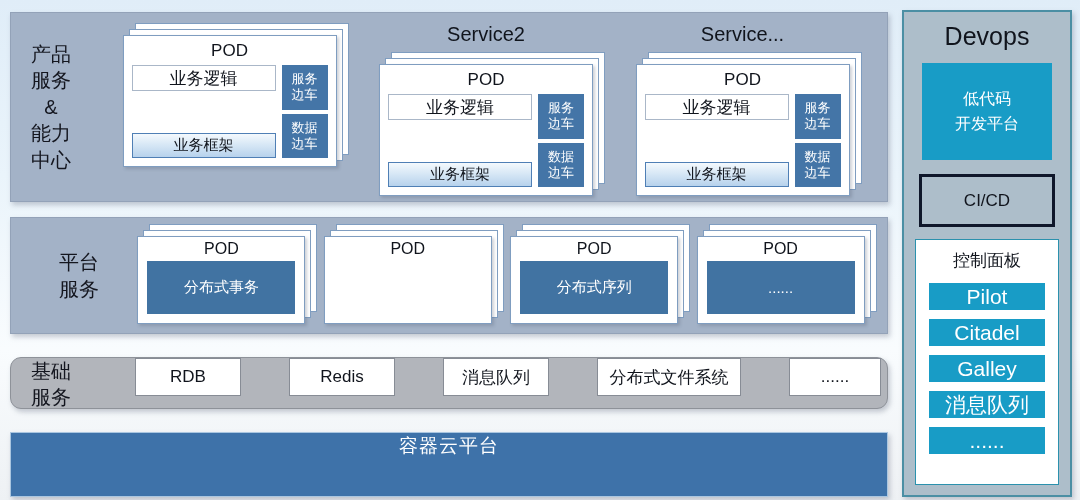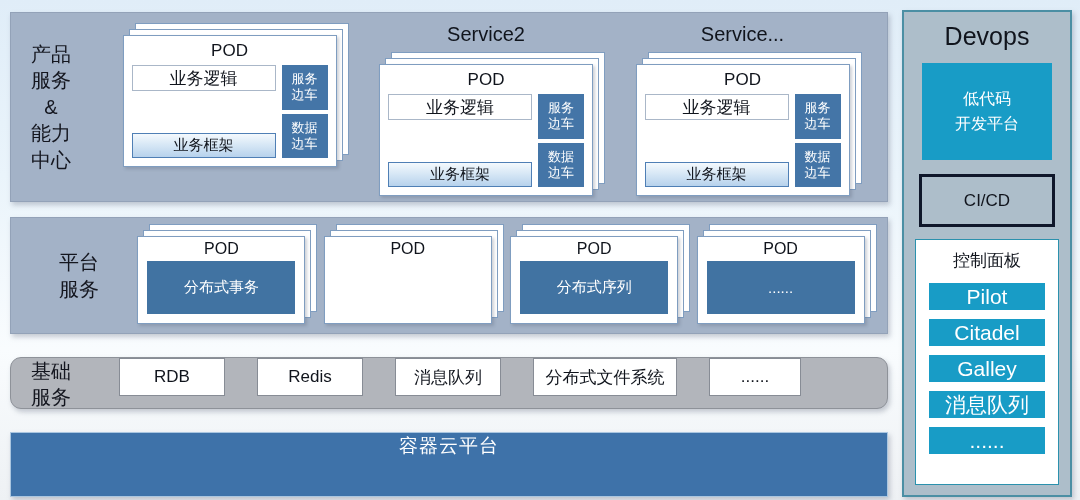--- a/index.html
+++ b/index.html
@@ -67,21 +67,21 @@
     border:1px solid #7f9dc0; display:flex; flex-direction:column;
     padding:2px 9px 9px; box-shadow:2px 2px 3px rgba(90,100,120,.3);
   }
   .pod2-title { text-align:center; font-size:16px; padding:1px 0 3px; }
   .service-bar {
     flex:1; background:#4173a2; color:#fff; font-size:15px;
     display:flex; align-items:center; justify-content:center;
   }
 
   
-  .infra-items { display:flex; align-items:center; gap:32px; margin-left:28px; }
+  .infra-items { display:flex; align-items:center; gap:48px; margin-left:44px; }
   .infra-box {
     height:38px; background:#fff; border:1px solid #878c95;
     display:flex; align-items:center; justify-content:center; font-size:17px;
   }
   .iw1 { width:106px; } .iw2 { width:106px; } .iw3 { width:106px; }
   .iw4 { width:144px; } .iw5 { width:92px; }
 
   
   .container-label { font-size:19px; color:#fff; font-weight:500; letter-spacing:1px; }
 

